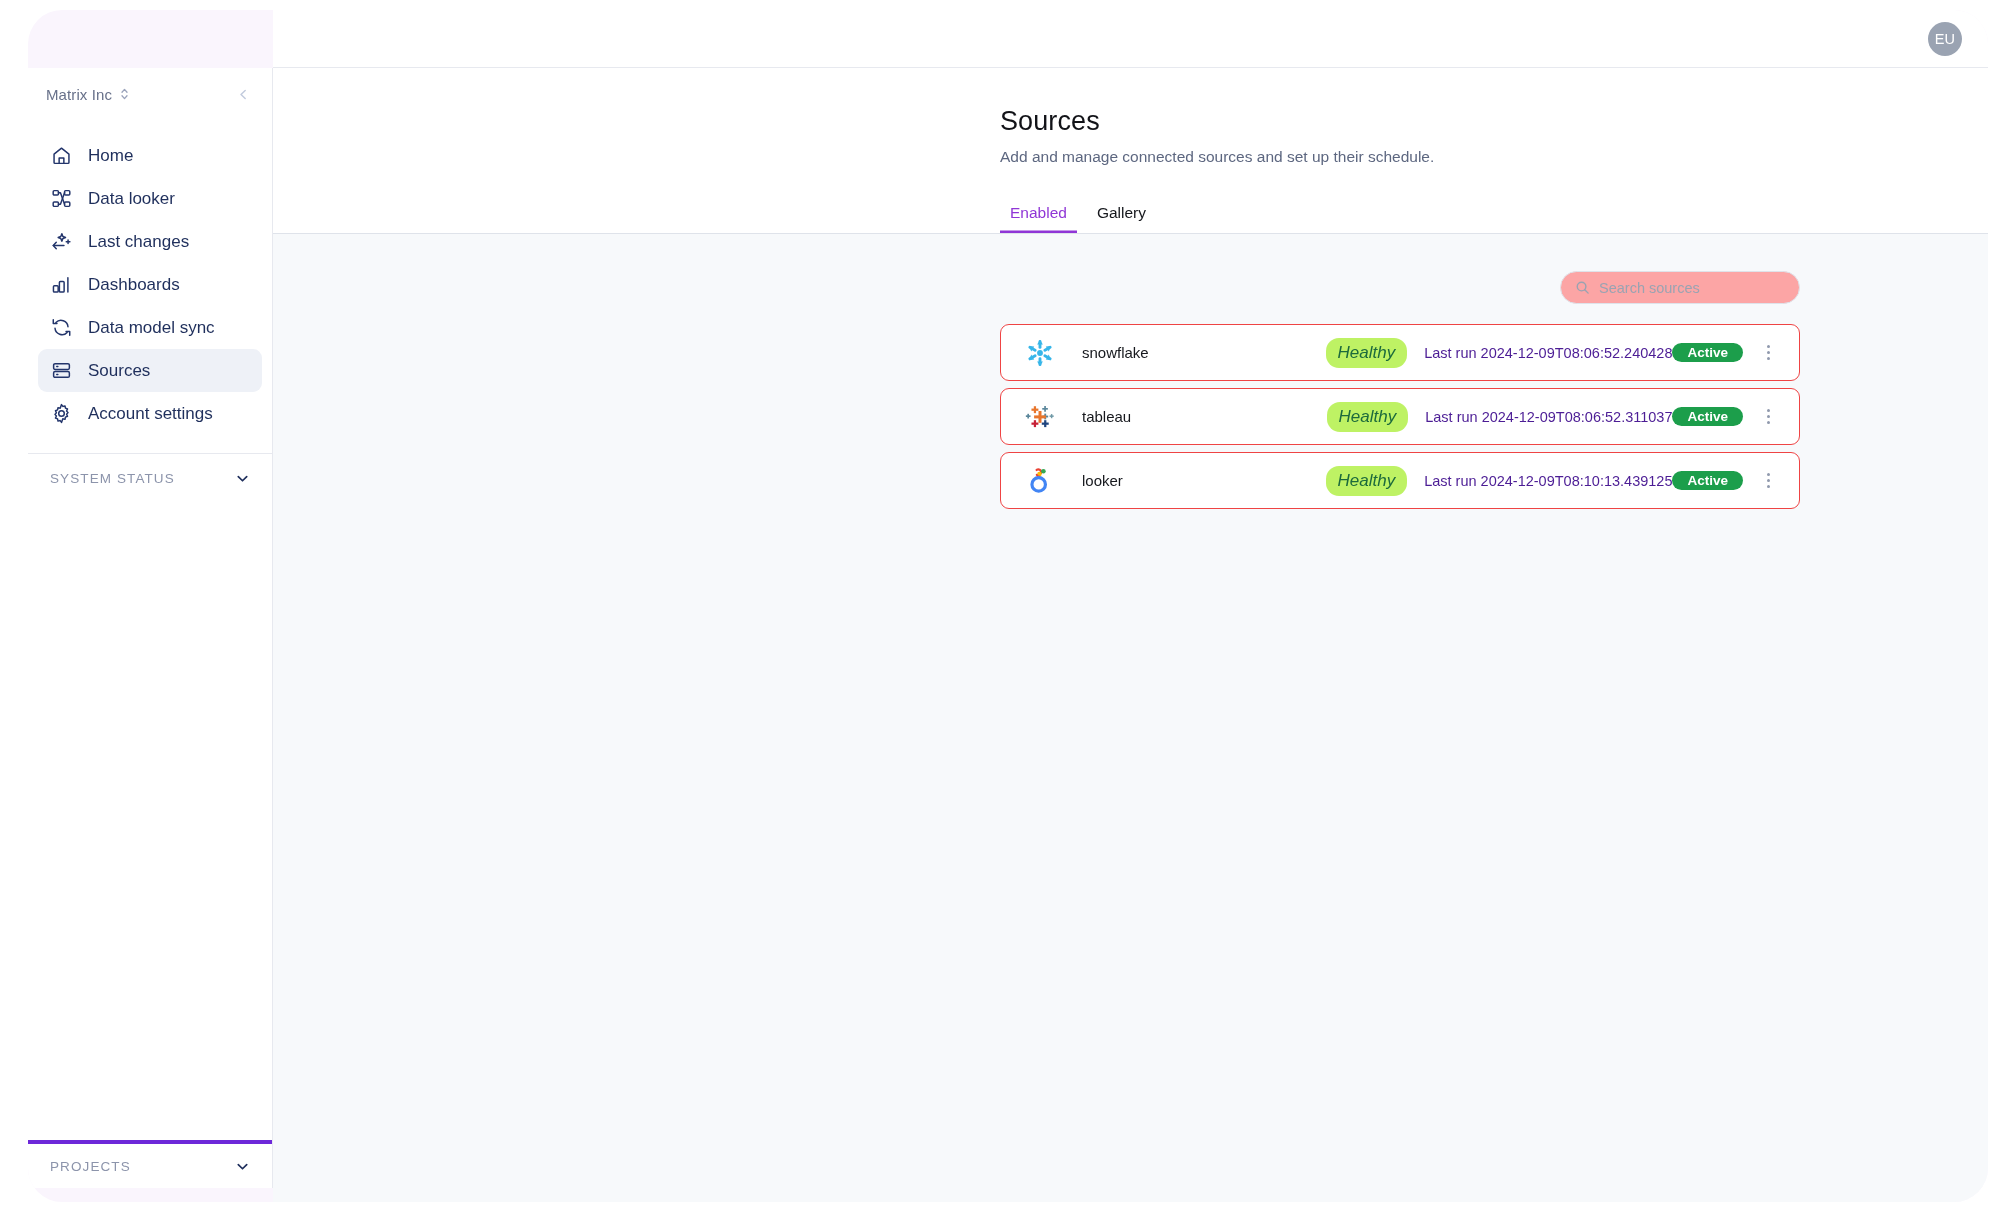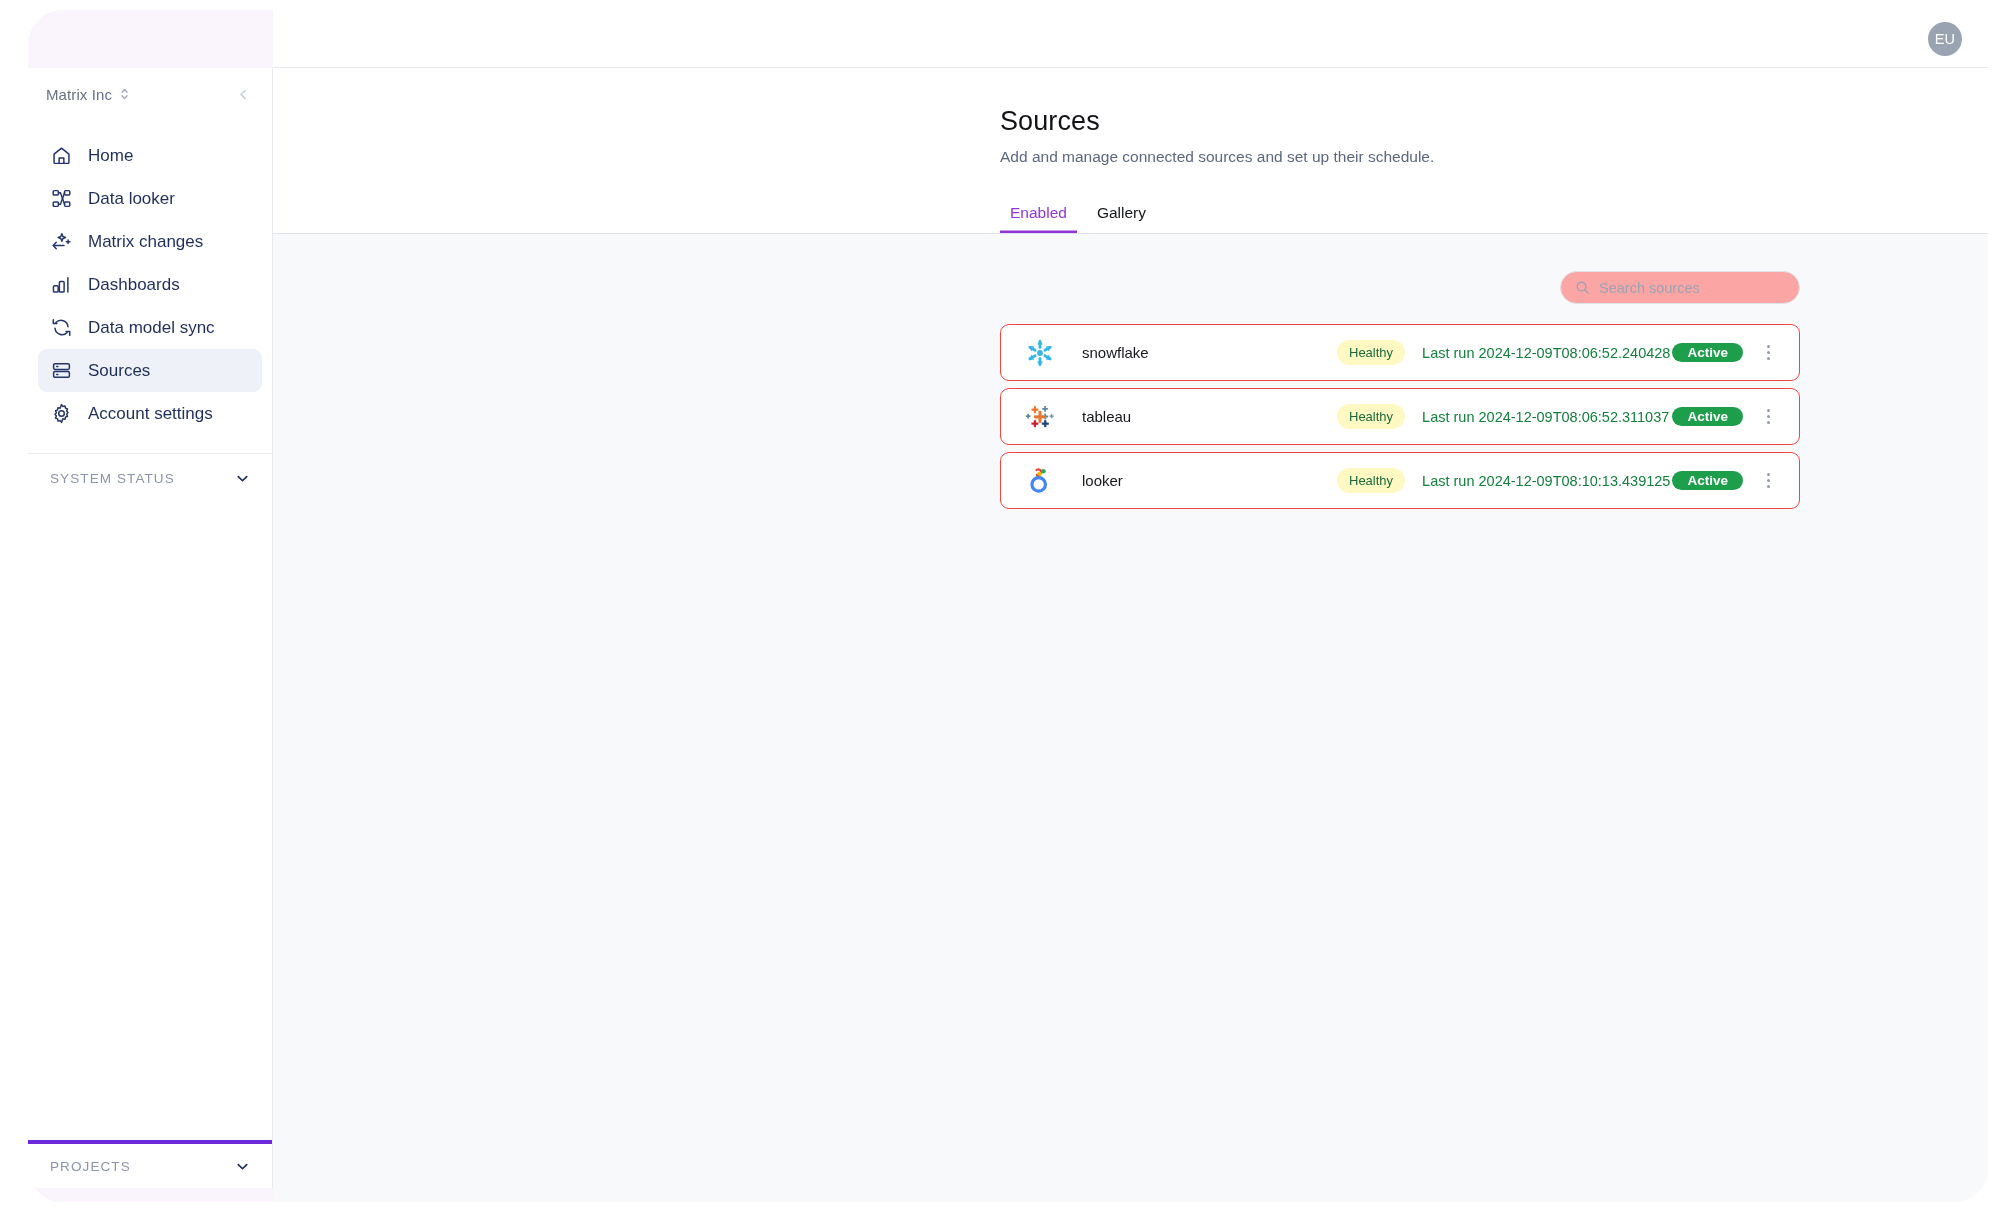--- a/index.html
+++ b/index.html
@@ -195,31 +195,32 @@
   }
   .row-logo { width: 34px; height: 34px; flex: 0 0 34px; display:flex; align-items:center; justify-content:center;}
   .row-logo svg { display: block; }
   .row-name {
     margin-left: 25px;
     font-size: 15px;
     color: #16181d;
     width: 255px;
   }
   .pill-health {
-    background: #fef9c3;
+    background: #bef264;
     color: #1c6a3c;
-    font-size: 13px;
+    font-size: 17px;
     padding: 5px 12px;
     border-radius: 13px;
     flex: 0 0 auto;
+    font-style: italic;
   }
   .lastrun {
     margin-left: 17px;
     font-size: 14.5px;
-    color: #15803d;
+    color: #4c1d95;
     white-space: nowrap;
     flex: 1 1 auto;
   }
   .pill-active {
     background: #1c9e4b;
     color: #ffffff;
     font-size: 13.5px;
     font-weight: 700;
     padding: 2px 15px;
     border-radius: 14px;
@@ -286,21 +287,21 @@
 
       <div class="nav-item">
         <span class="nav-ico">
           <svg width="21" height="21" viewBox="0 0 24 24" fill="none" stroke="currentColor" stroke-width="1.7" stroke-linecap="round" stroke-linejoin="round">
             <path d="M2.6 16.5h12.2"></path>
             <path d="M6 12.8 2.6 16.5 6 20.2"></path>
             <path d="M12.4 3.2 13.6 6.2 16.6 7.4 13.6 8.6 12.4 11.6 11.2 8.6 8.2 7.4 11.2 6.2z"></path>
             <path d="M19.5 10.2v4.2M17.4 12.3h4.2"></path>
           </svg>
         </span>
-        <span>Matrix changes</span>
+        <span>Last changes</span>
       </div>
 
       <div class="nav-item">
         <span class="nav-ico">
           <svg width="21" height="21" viewBox="0 0 24 24" fill="none" stroke="currentColor" stroke-width="1.7" stroke-linecap="round" stroke-linejoin="round">
             <rect x="2.8" y="13.5" width="5.4" height="7.2" rx="1.1"></rect>
             <rect x="9.6" y="8.5" width="5.4" height="12.2" rx="1.1"></rect>
             <path d="M19.3 4.2v16.5"></path>
           </svg>
         </span>

